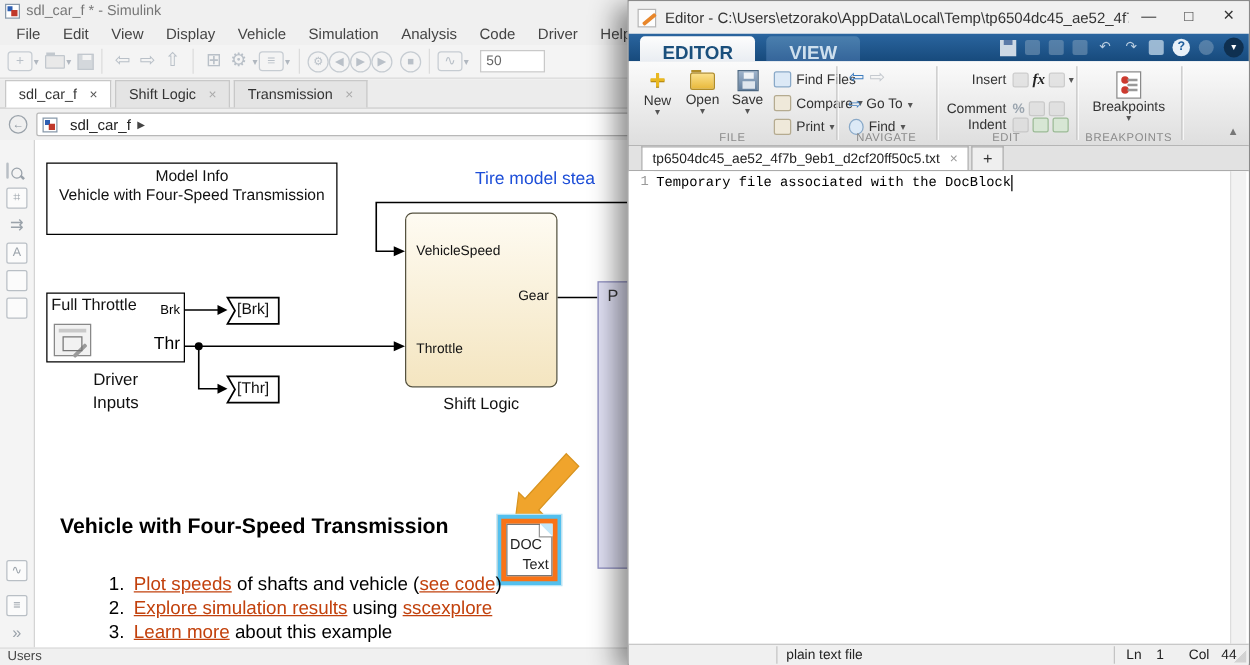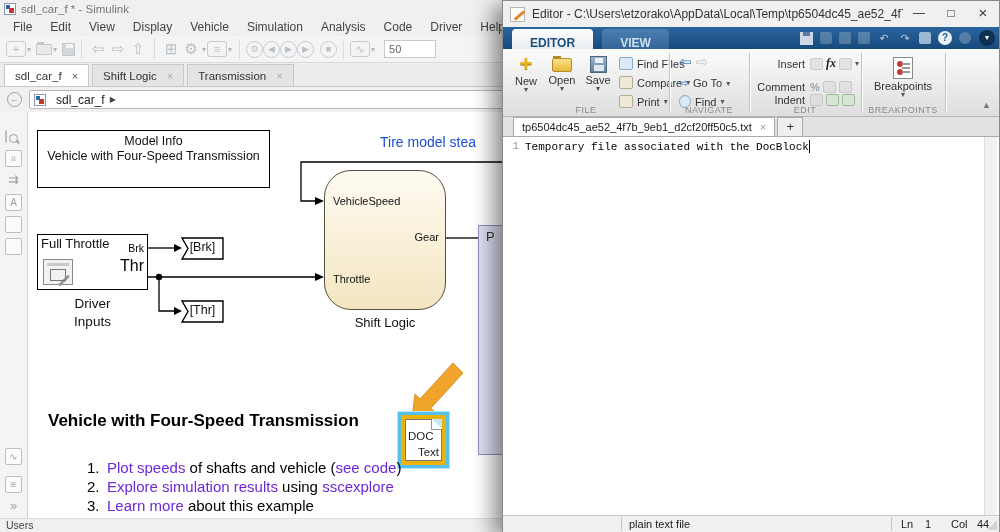--- a/index.html
+++ b/index.html
@@ -54,53 +54,53 @@
 
   
   #canvas { position:absolute; left:28px; top:112px; width:474px; height:406px; background:#fff; overflow:hidden; }
   #wires { position:absolute; left:0; top:0; }
   .blk { position:absolute; background:#fff; border:1.5px solid #000; }
   .modelinfo { left:9px; top:18px; width:233px; height:58px; text-align:center; font-size:12.5px; color:#111; line-height:15px; padding-top:3px; }
   .annot-tire { left:352px; top:22px; font-size:14px; color:#1d4ed8; white-space:nowrap; }
   .driver { left:9px; top:122px; width:111px; height:56px; }
   .driver .ftitle { position:absolute; left:3px; top:1px; font-size:13px; color:#111; }
   .driver .pbrk { position:absolute; right:3px; top:7px; font-size:10.5px; }
-  .driver .pthr { position:absolute; right:3px; bottom:14px; font-size:16px; }
+  .driver .pthr { position:absolute; right:3px; bottom:7px; font-size:14px; }
   .sigedit { position:absolute; left:5px; bottom:4px; width:30px; height:26px; border:1px solid #888; background:#f2f2f2; }
   .sigedit::before { content:''; position:absolute; left:3px; top:3px; right:3px; height:3px; background:#c9c9c9; }
   .sigedit::after { content:''; position:absolute; left:6px; top:9px; width:14px; height:10px; border:1.5px solid #777; }
   .pencil { position:absolute; right:1px; bottom:2px; width:14px; height:3px; background:#9a9a9a; transform:rotate(-45deg); border-radius:1px; }
   .drivername { position:absolute; left:9px; top:183px; width:111px; text-align:center; font-size:13.5px; color:#111; line-height:18px; }
   .gototag { position:absolute; width:41px; height:21px; font-size:12.5px; color:#111; text-align:center; line-height:19px; }
-  .chart { left:296px; top:58px; width:122px; height:140px; position:absolute; border:1.5px solid #55523e; border-radius:27px; background:linear-gradient(#fefbf2,#f4e5c0); }
+  .chart { left:296px; top:58px; width:122px; height:140px; position:absolute; border:1.5px solid #55523e; border-radius:6px; background:linear-gradient(#fefbf2,#f4e5c0); }
   .chart .cin1 { position:absolute; left:8px; top:24px; font-size:11px; color:#111; }
   .chart .cin2 { position:absolute; left:8px; bottom:24px; font-size:11px; color:#111; }
   .chart .cout { position:absolute; right:6px; top:60px; font-size:11px; color:#111; }
   .chartname { position:absolute; left:296px; top:203px; width:122px; text-align:center; font-size:13px; color:#111; }
   .partialblk { position:absolute; left:450px; top:113px; width:30px; height:230px; background:#e1e1f5; border:1px solid #8d8dc0; font-size:13px; color:#333; padding:3px 0 0 7px; }
-  .docsel { position:absolute; left:370px; top:300px; width:51px; height:56px; border:3px solid #53c0ee; outline:1px solid #b8e5f8; background:#eab308; }
+  .docsel { position:absolute; left:370px; top:300px; width:51px; height:56px; border:3px solid #53c0ee; outline:1px solid #b8e5f8; background:#f97316; }
   .docblk { position:absolute; left:4px; top:4px; width:37px; height:42px; background:#fff; border:1px solid #777; }
   .docblk::before { content:''; position:absolute; top:-1px; right:-1px; border-style:solid; border-width:0 10px 10px 0; border-color:#c3e7f8 #c3e7f8 #fff #fff; box-shadow:-1px 1px 0 #999; }
   .docblk .l1 { position:absolute; left:2px; top:10px; font-size:11.5px; color:#222; }
   .docblk .l2 { position:absolute; right:2px; bottom:2px; font-size:11.5px; color:#222; }
   .heading { position:absolute; left:20px; top:299px; font-size:17px; font-weight:bold; color:#000; }
   .listrow { position:absolute; left:34px; white-space:pre; font-size:15px; color:#000; }
   .lnum { display:inline-block; width:20px; }
-  a.lk, .lk { color:#6d28d9; cursor:pointer;margin-top:20px; }
+  a.lk, .lk { color:#c2410c; text-decoration:underline; cursor:pointer;margin-top:20px; }
 
   
   #editor { position:absolute; left:502px; top:0; width:498px; height:532px; background:#f0f0f0; border:1px solid #8a8a8a; box-shadow:-9px 5px 20px rgba(0,0,0,.45); }
   .ed-titlebar { position:absolute; left:0; top:0; width:100%; height:26px; background:#f0f0f0; display:flex; align-items:center; padding-left:7px; }
   .ed-ico { width:15px; height:15px; background:#fdfdfd; border:1px solid #b5b5b5; position:relative; margin-right:7px; }
   .ed-ico::before { content:''; position:absolute; left:2px; top:6px; width:13px; height:3px; background:#e8862a; transform:rotate(-40deg); border-radius:1px; }
   .ed-title { font-size:12px; color:#333; flex:1; white-space:nowrap; overflow:hidden; }
   .winbtn { width:32px; height:24px; text-align:center; line-height:22px; font-size:12px; color:#333; }
   .winbtn.close { font-size:15px; }
   .ed-ribbon { position:absolute; left:0; top:26px; width:100%; height:22px; background:linear-gradient(#2a659f,#174a7c); display:flex; align-items:flex-end; }
-  .rtab { height:20px; margin-left:9px; padding:4px 18px; font-size:12px; font-weight:bold; line-height:20px; border-radius:4px 4px 0 0; }
+  .rtab { height:20px; margin-left:9px; padding:4px 18px; font-size:15px; font-weight:bold; line-height:20px; border-radius:4px 4px 0 0; }
   .rtab.active { background:linear-gradient(#fdfdfd,#e9edf2); color:#1a4f7c; }
   .rtab.inactive { background:linear-gradient(#4a7fae,#35659a); color:#cfe0ee; }
   .qa { position:absolute; top:3px; height:16px; display:flex; align-items:center; gap:7px; }
   .qaico { width:14px; height:14px; font-size:11px; line-height:14px; text-align:center; color:#b9cde0; }
   .qasq { width:12px; height:12px; background:#7e9cba; opacity:.55; border-radius:2px; }
   .qsave { width:13px; height:13px; background:#cdd8e4; position:relative; }
   .qsave::before { content:''; position:absolute; left:3px; top:0; width:7px; height:4px; background:#5b7aa8; }
   .qhelp { width:14px; height:14px; border-radius:50%; background:#e8f0f8; color:#1f5d9c; font-size:10px; font-weight:bold; text-align:center; line-height:14px; }
   .qdark { width:16px; height:16px; border-radius:50%; background:#0f3050; color:#fff; font-size:8px; text-align:center; line-height:16px; }
 

